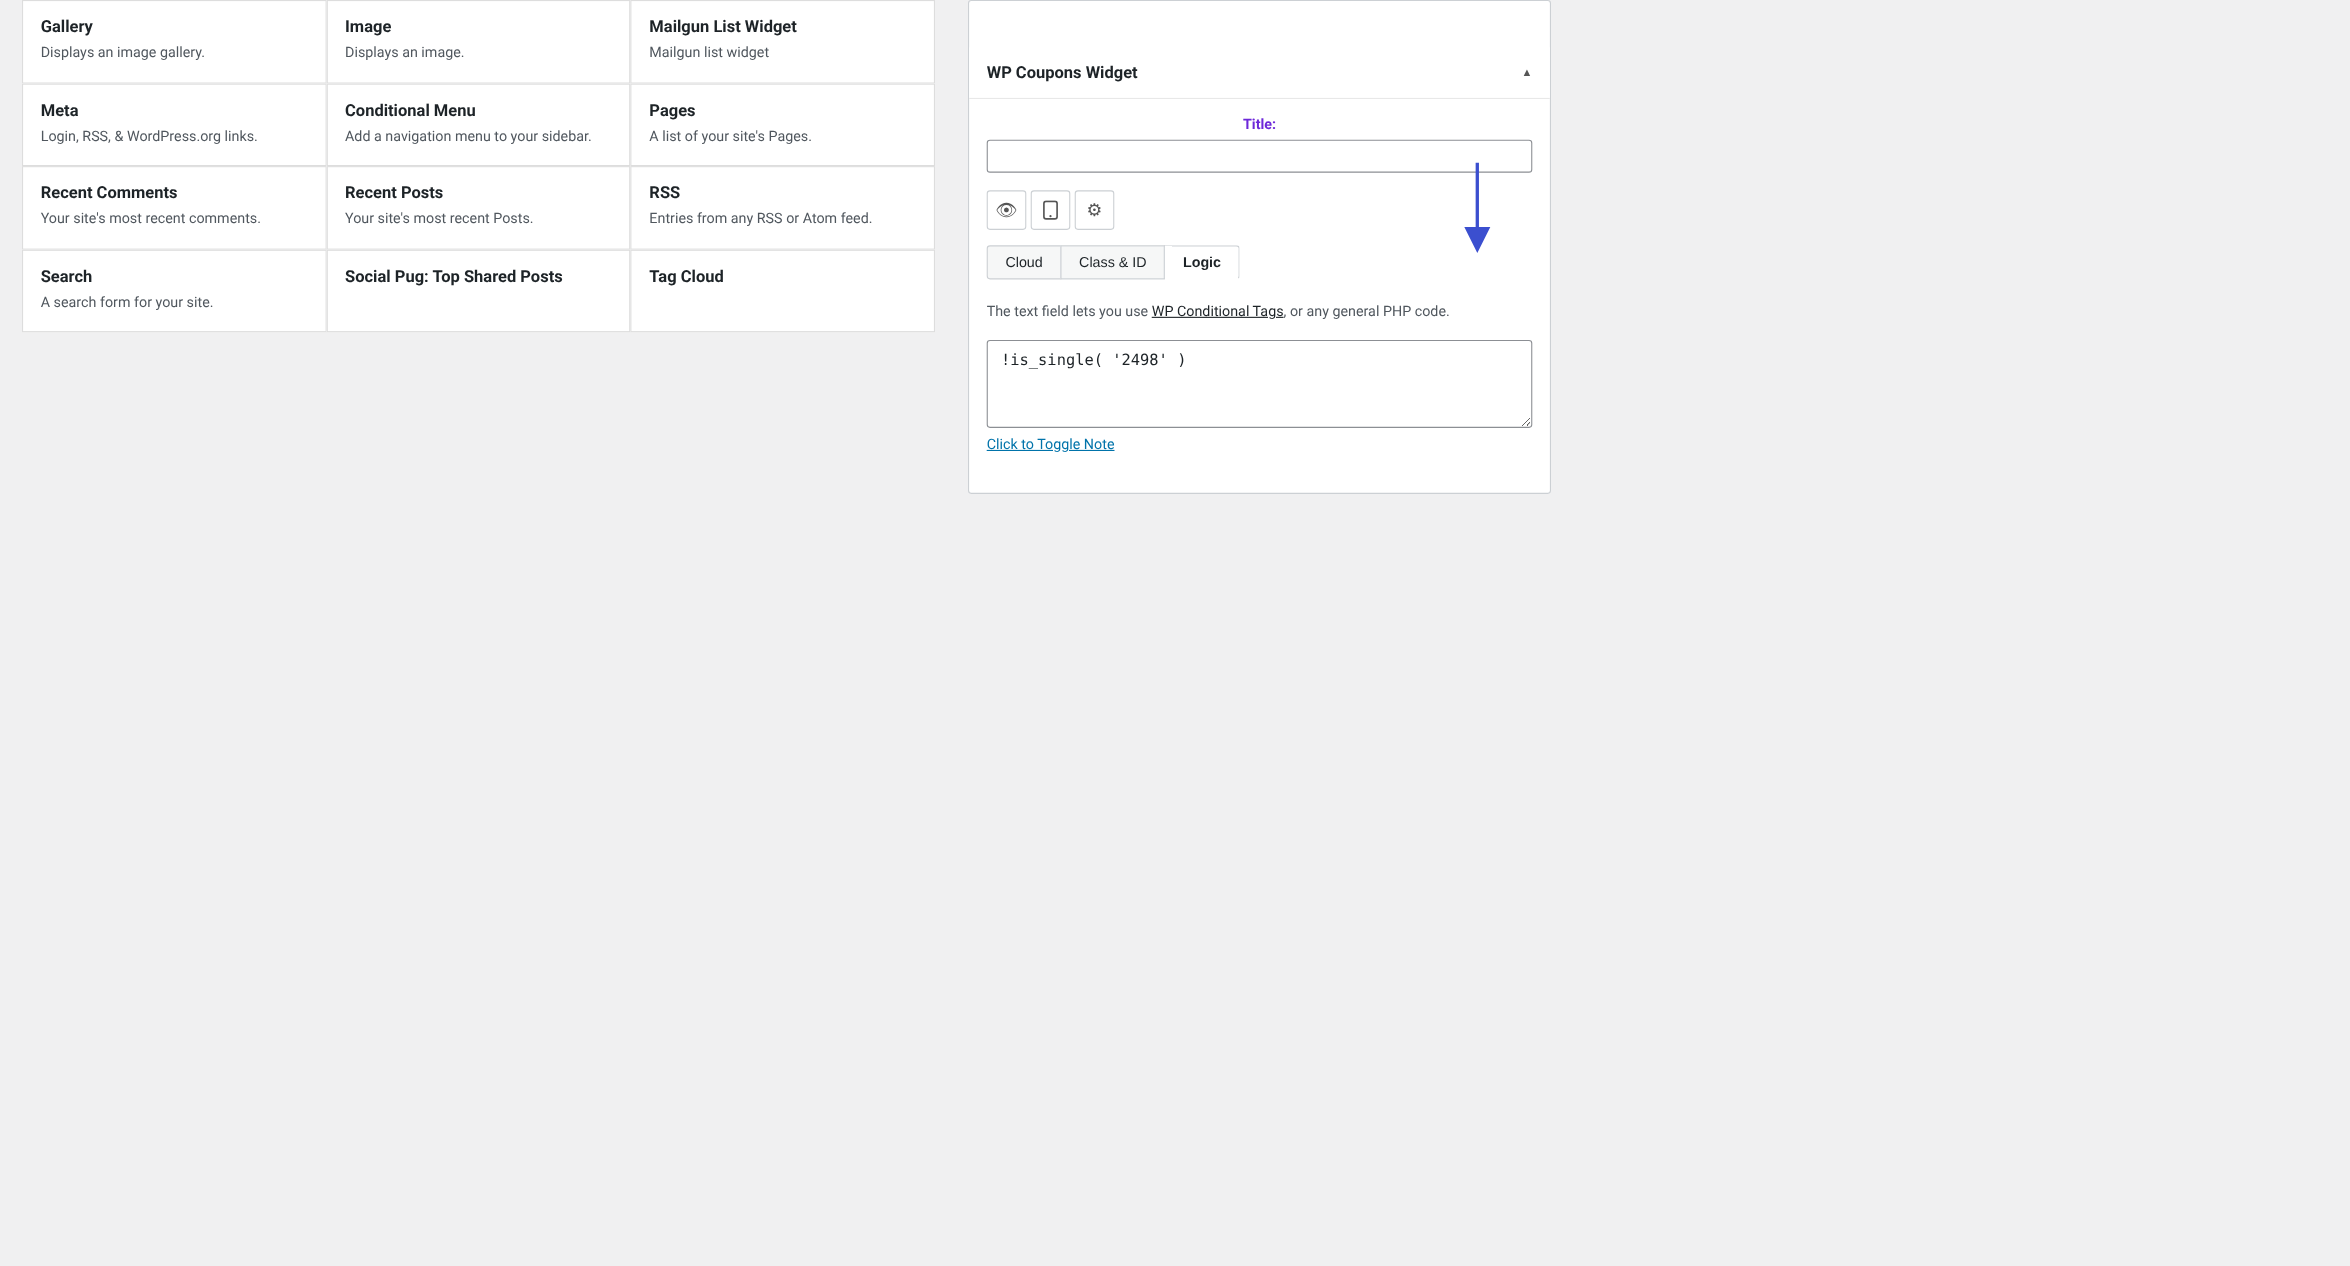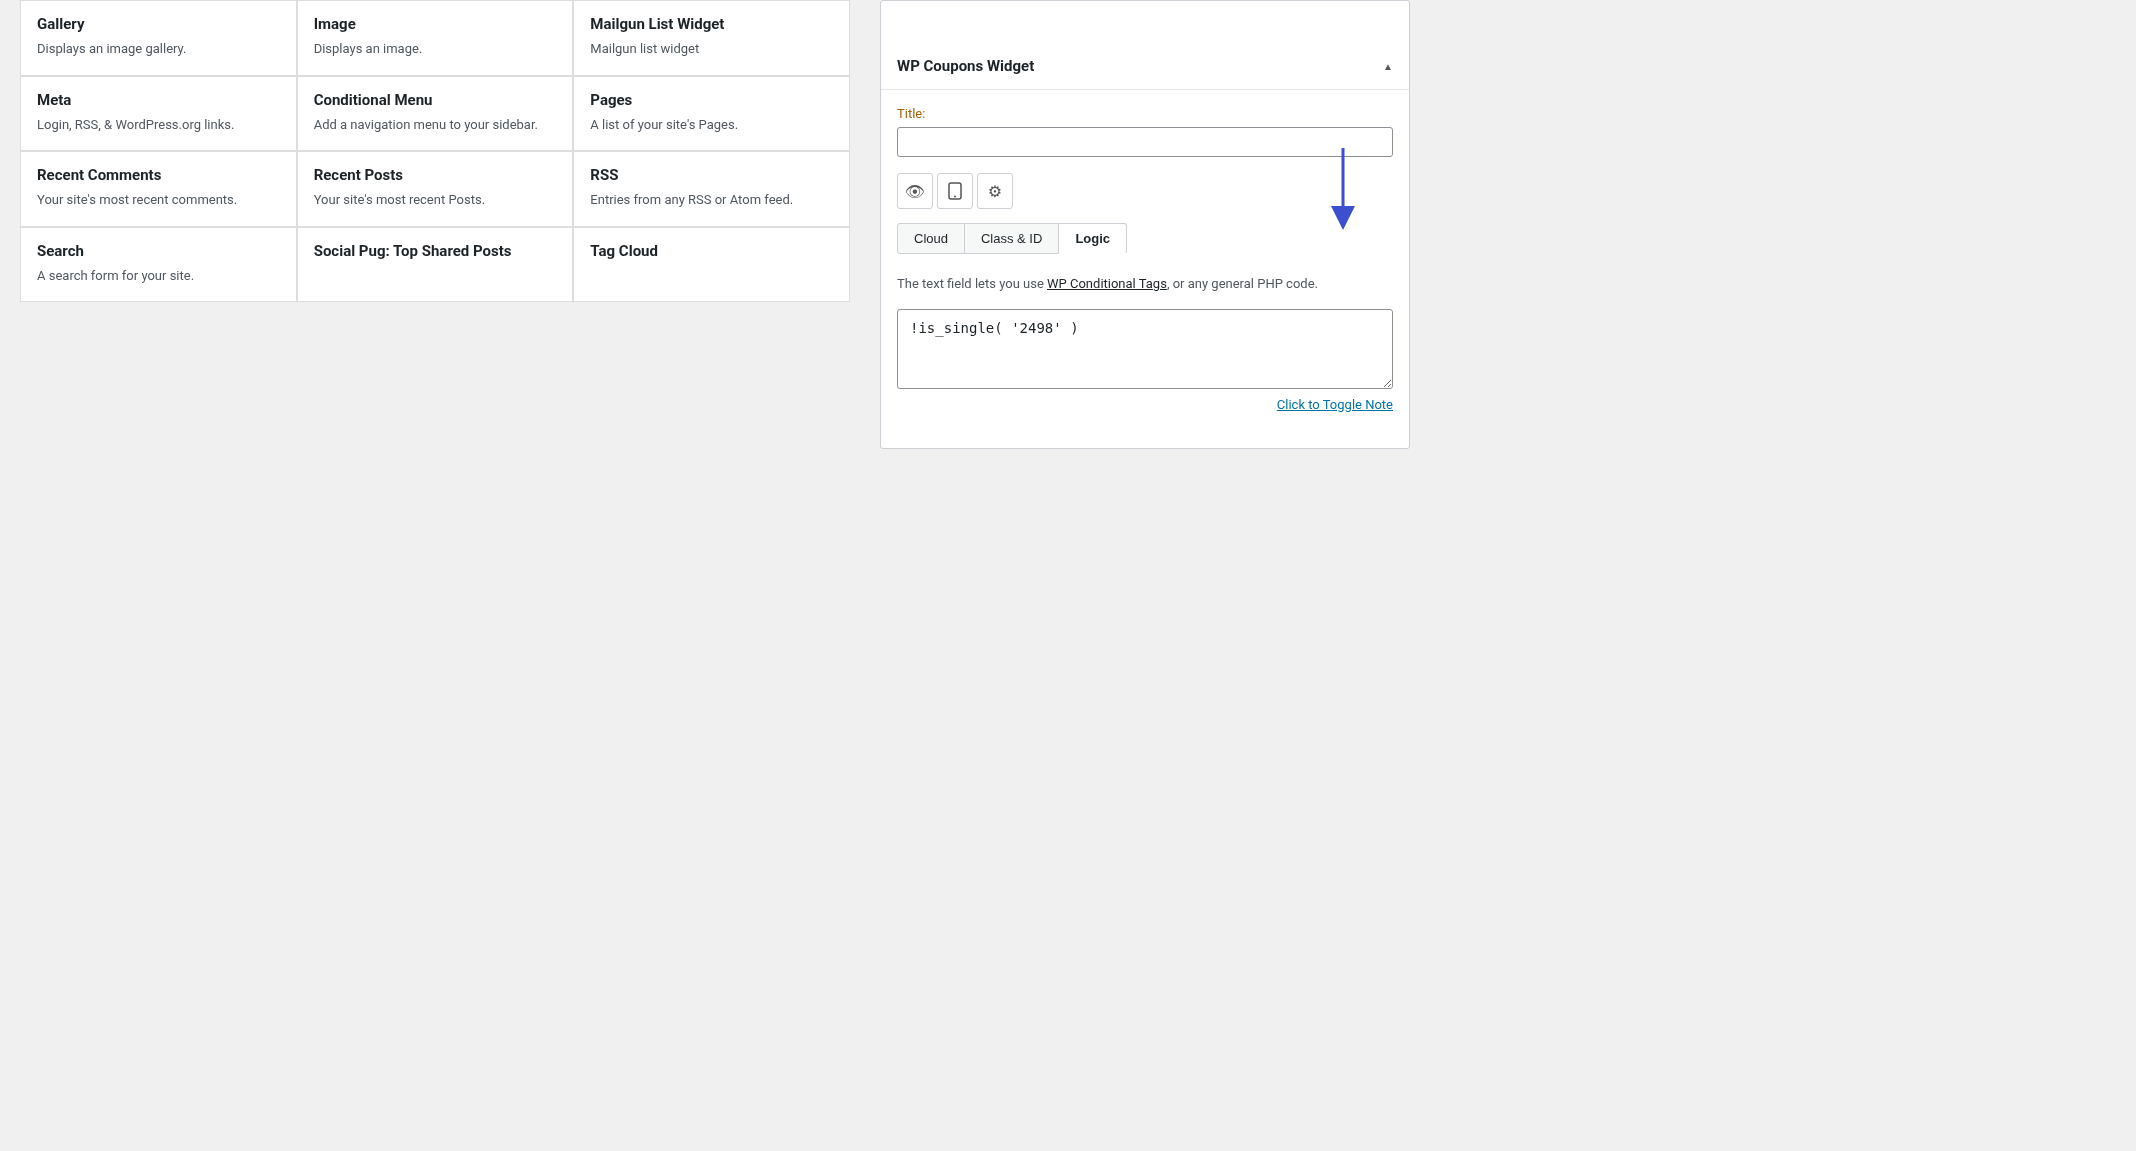--- a/index.html
+++ b/index.html
@@ -77,24 +77,25 @@
       color: #555;
       cursor: pointer;
     }
 
     .widget-box-body {
       padding: 16px;
     }
 
     .field-label {
       font-size: 13px;
-      font-weight: 400;
-      color: #a16207;
+      font-weight: 700;
+      color: #6d28d9;
       margin-bottom: 6px;
       display: block;
+      text-align: center;
     }
 
     .title-input {
       width: 100%;
       border: 1px solid #8c8f94;
       border-radius: 3px;
       padding: 6px 8px;
       font-size: 14px;
       color: #1d2327;
       outline: none;
@@ -176,21 +177,20 @@
       margin-bottom: 4px;
     }
 
     .toggle-note-link {
       color: #0073aa;
       text-decoration: underline;
       font-size: 13px;
       cursor: pointer;
       display: block;
       margin-bottom: 20px;
-      text-align: right;
     }
 
     .widget-footer {
       display: flex;
       justify-content: space-between;
       align-items: center;
       padding-top: 8px;
       border-top: 1px solid #f0f0f1;
       margin-top: 4px;
     }

